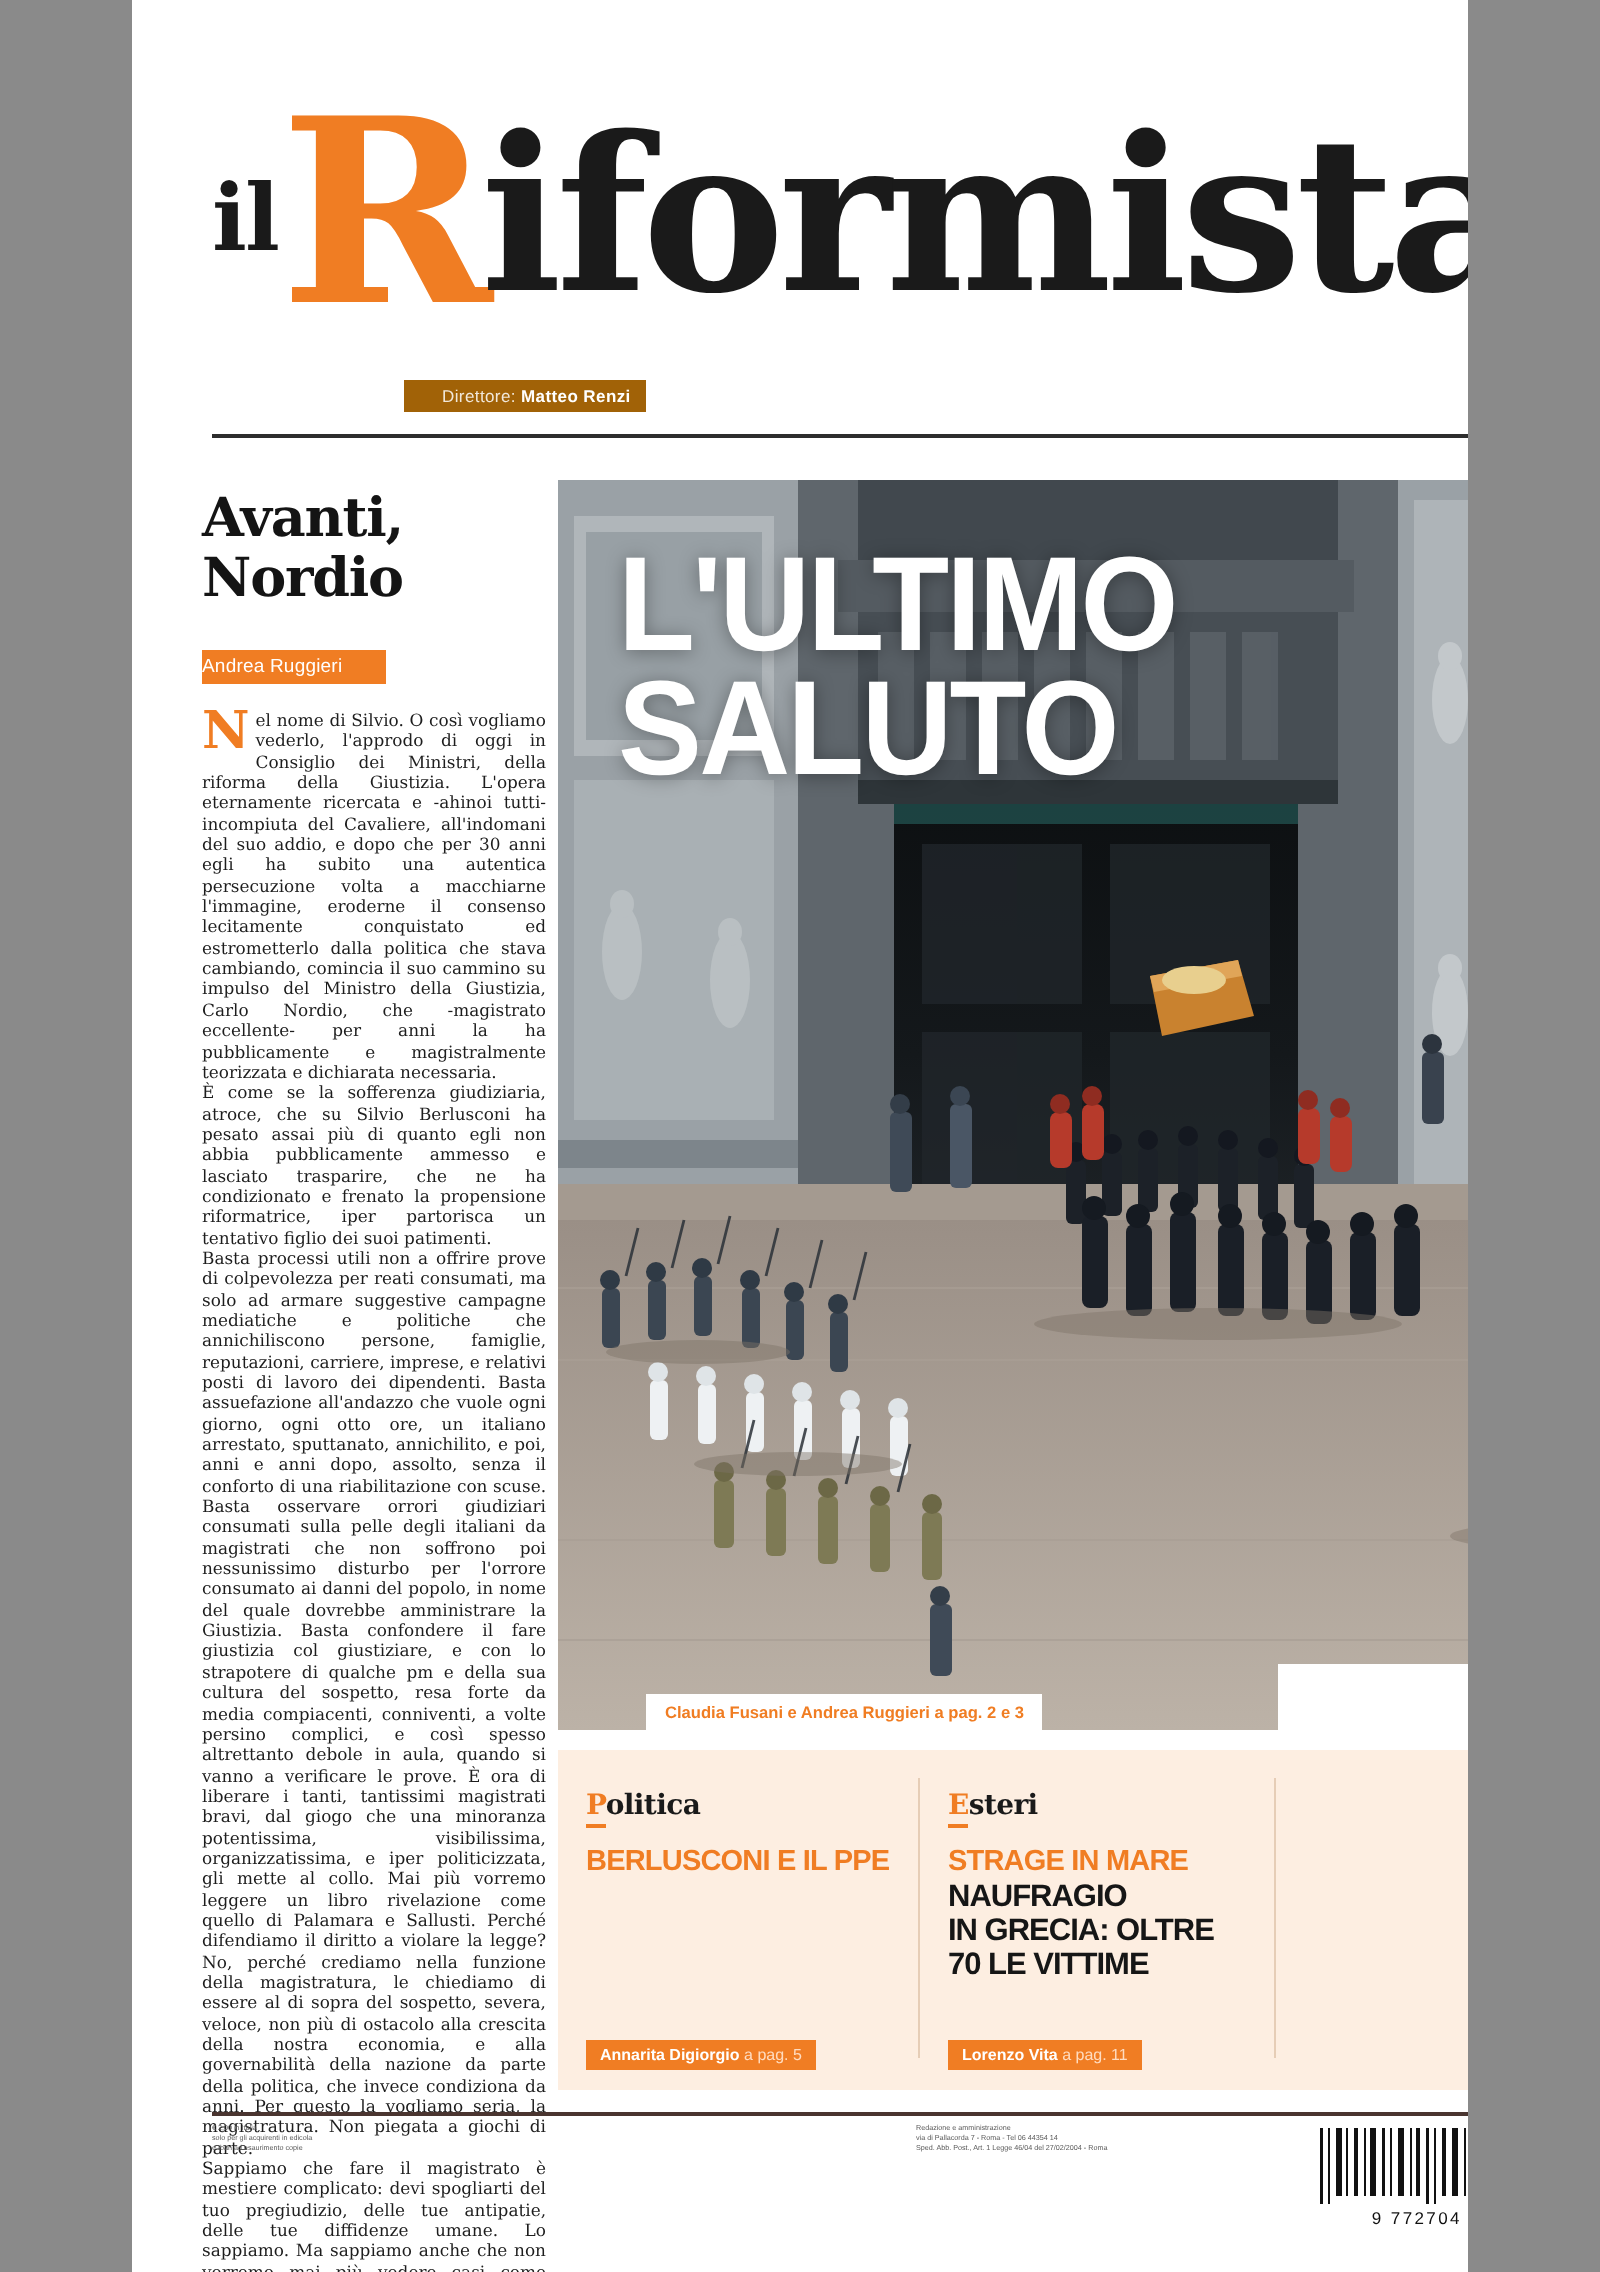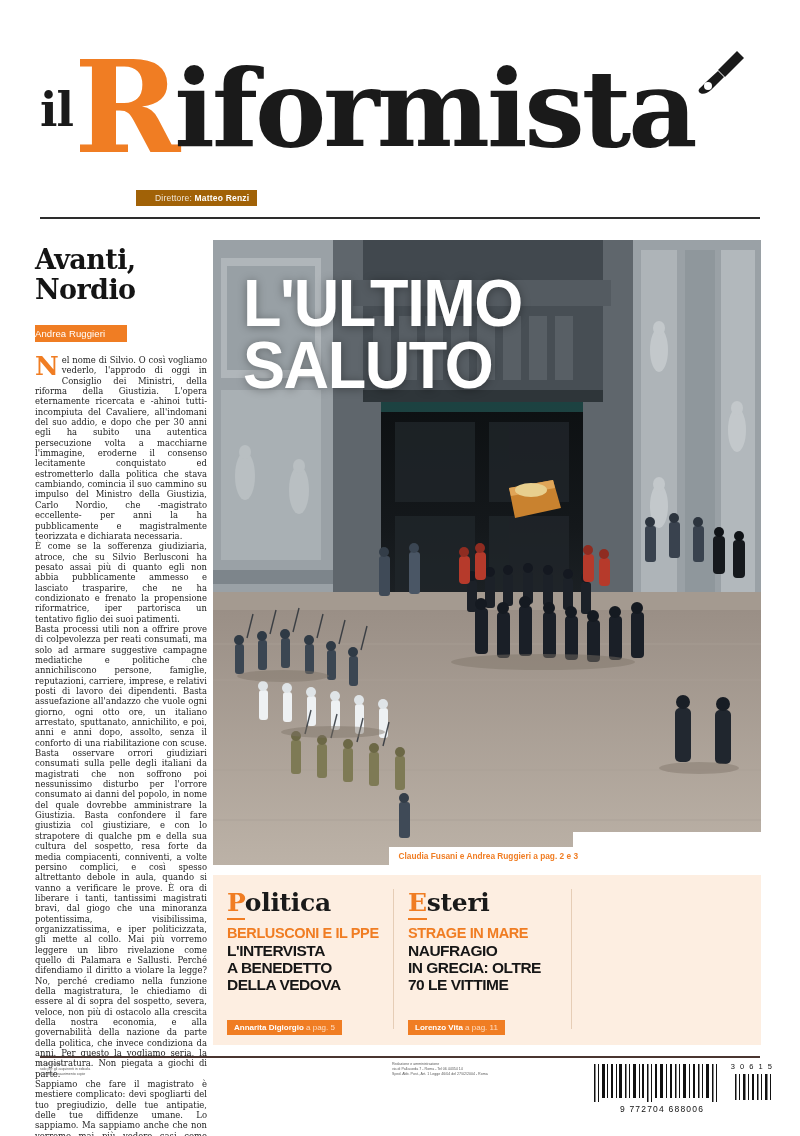--- a/index.html
+++ b/index.html
@@ -1,18 +1,18 @@
 <!DOCTYPE html>
 <html><head>
 <meta charset="utf-8">
 <style>
   html,body{margin:0;padding:0;background:#8a8a8a;}
   body{font-family:"Liberation Serif",serif;}
   .page{
-    position:relative;width:800px;height:1136px;background:#ffffff;
+    position:relative;width:668px;height:1136px;background:#ffffff;
     margin:0 auto;overflow:hidden;
   }
 
   
   .masthead{position:absolute;left:0;top:0;width:800px;height:220px;}
   .logo-wrap{position:absolute;left:40px;top:52px;width:700px;height:120px;}
   .logo-text{
     font-family:"DejaVu Serif",serif;
     font-weight:bold;font-size:107px;line-height:110px;
     letter-spacing:-3px;color:#1a1a1a;white-space:nowrap;
@@ -92,21 +92,21 @@
   .cell{position:absolute;top:0;height:170px;}
   .cell.c1{left:0;width:180px;}
   .cell.c2{left:181px;width:177px;}
   .cell.c3{left:359px;width:189px;}
   .vdiv{position:absolute;top:14px;width:1px;height:140px;background:#e6cdb6;}
   .vdiv.v1{left:180px;}
   .vdiv.v2{left:358px;}
 
   .sec-name{
     font-family:"DejaVu Serif",serif;font-weight:bold;
-    font-size:25px;line-height:20px;color:#1a1a1a;letter-spacing:-.3px;
+    font-size:14px;line-height:20px;color:#1a1a1a;letter-spacing:-.3px;
     margin:18px 0 0 14px;display:inline-block;text-align:center;
   }
   .sec-name .cap{
     color:#f07d23;border-bottom:2px solid #f07d23;padding-bottom:1px;
   }
   .kicker{
     font-family:"Liberation Sans",sans-serif;font-weight:bold;
     font-size:14.5px;line-height:16px;color:#f07d23;letter-spacing:-.4px;
     margin:10px 0 0 14px;
   }
@@ -446,25 +446,20 @@
   </div>
   <div class="photo-credit">Claudia Fusani e Andrea Ruggieri a pag. 2 e 3</div>
 
   <div class="strip">
     <div class="vdiv v1"></div>
     <div class="vdiv v2"></div>
 
     <div class="cell c1">
       <div class="sec-name"><span class="cap">P</span><span>olitica</span></div>
       <div class="kicker">BERLUSCONI E IL PPE</div>
-      <div class="hl">
-        <span>L'INTERVISTA</span><br>
-        <span>A BENEDETTO</span><br>
-        <span>DELLA VEDOVA</span>
-      </div>
       <div class="sec-byline"><span>Annarita Digiorgio</span> <span class="pg">a pag. 5</span></div>
     </div>
 
     <div class="cell c2">
       <div class="sec-name"><span class="cap">E</span><span>steri</span></div>
       <div class="kicker">STRAGE IN MARE</div>
       <div class="hl">
         <span>NAUFRAGIO</span><br>
         <span>IN GRECIA: OLTRE</span><br>
         <span>70 LE VITTIME</span>

